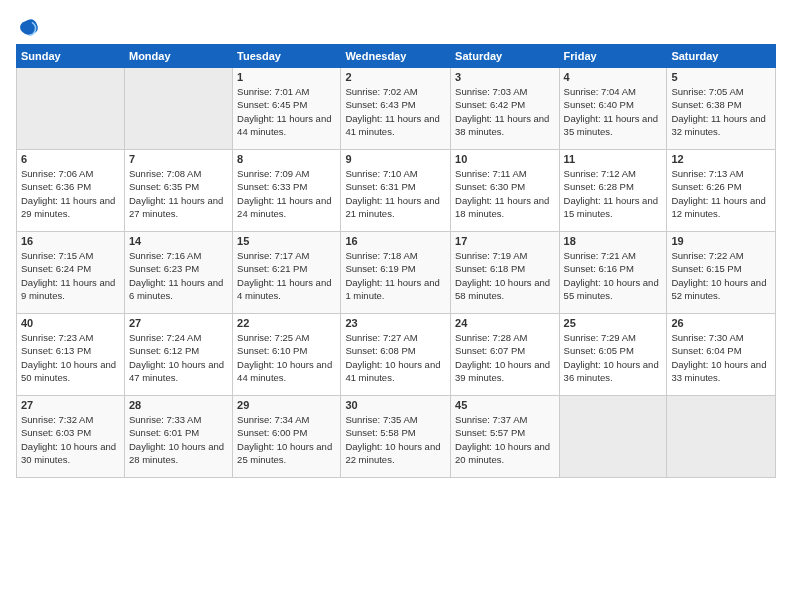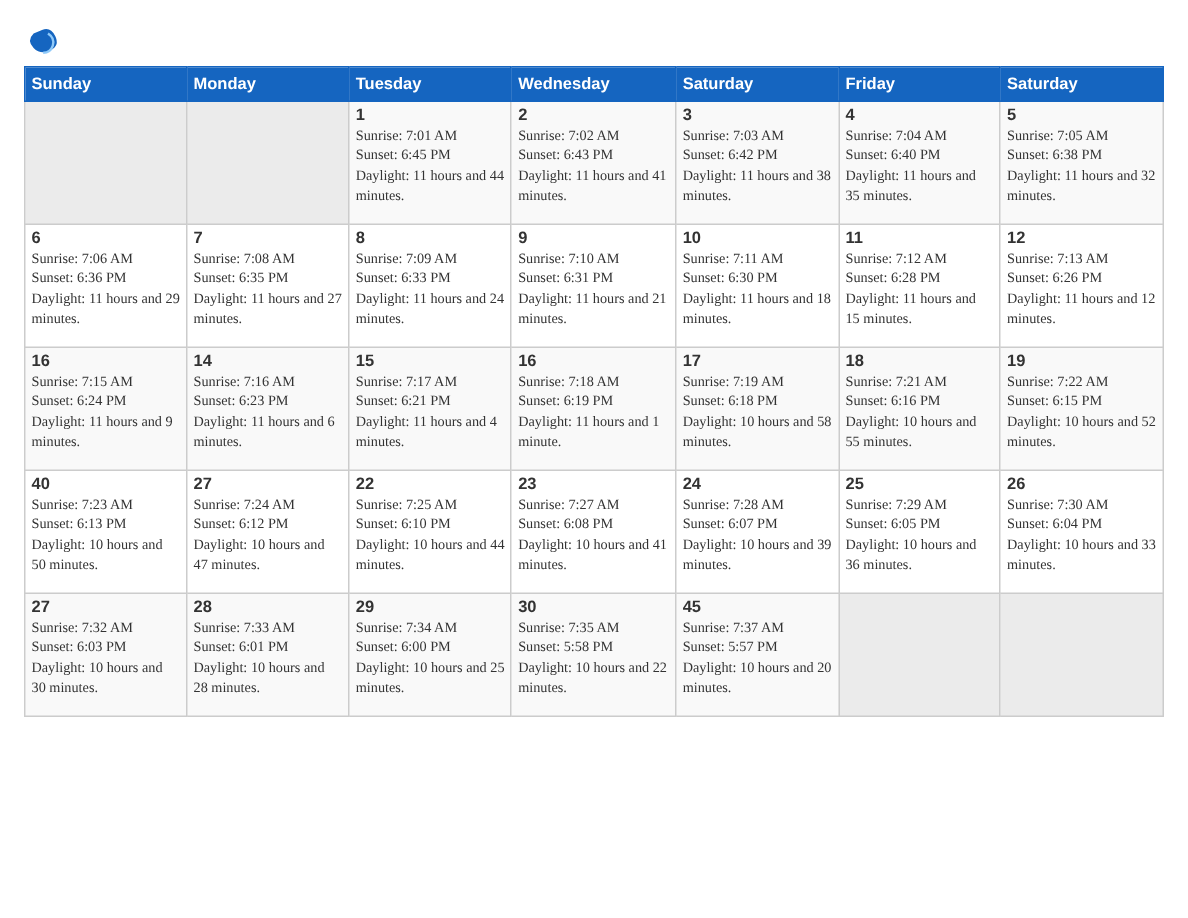--- a/index.html
+++ b/index.html
@@ -70,21 +70,20 @@
     }
     .day-num {
       font-weight: bold;
       font-size: 11px;
       margin-bottom: 2px;
     }
     .day-info {
       font-size: 9.5px;
       line-height: 1.4;
       color: #333;
-      font-family: Liberation Serif, serif;
     }
     .empty-cell {
       background: #ebebeb !important;
     }
   </style>
 </head>
 <body>
 
 <div class="container">
   <div class="header-row">

